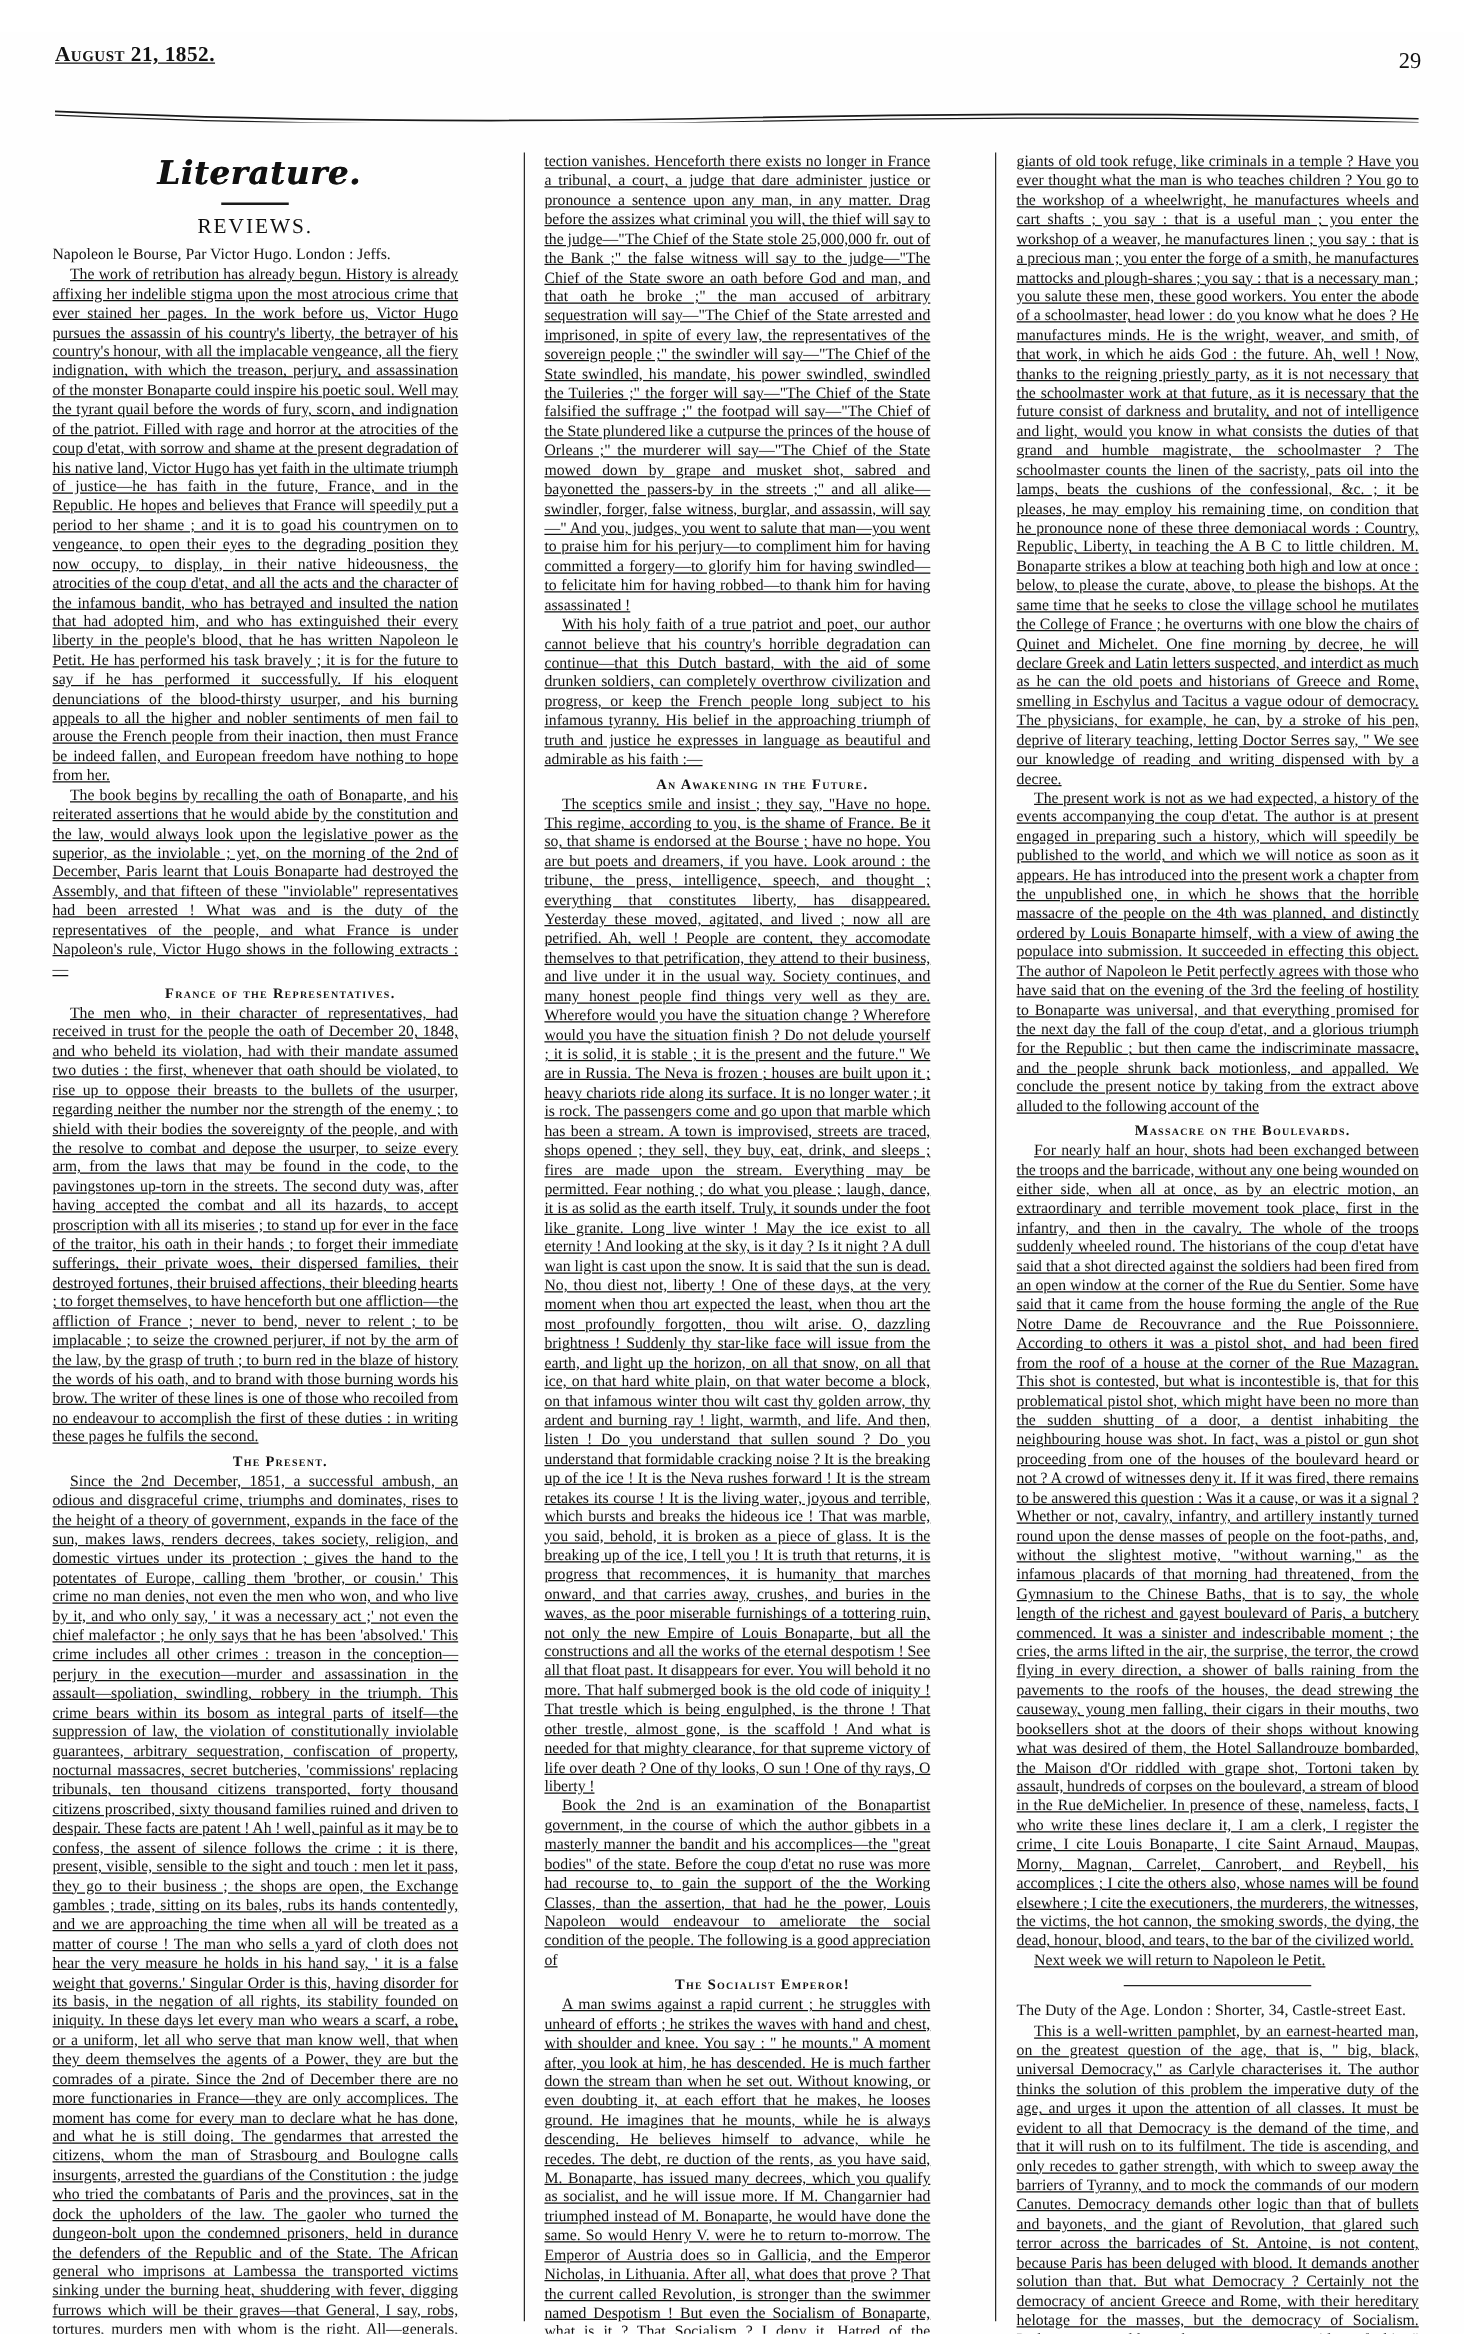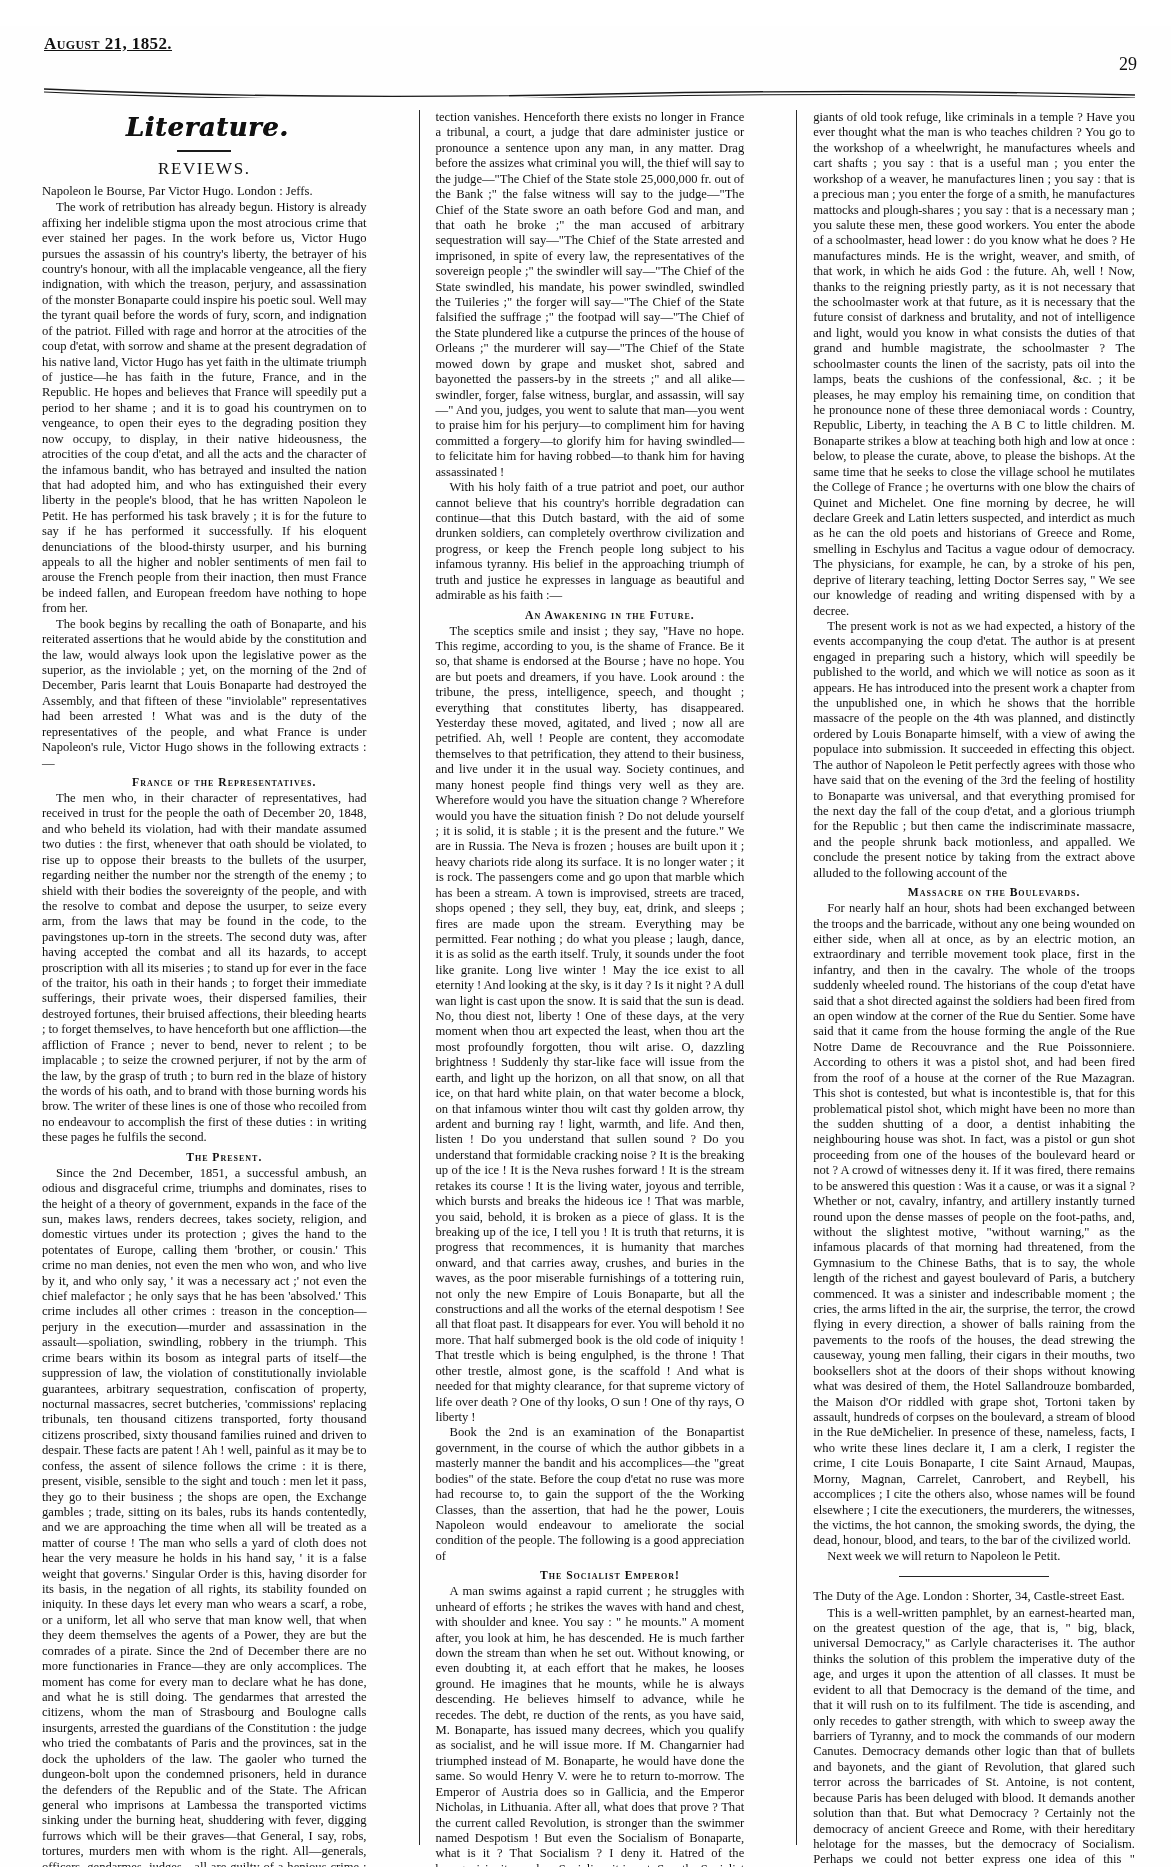--- a/index.html
+++ b/index.html
@@ -47,33 +47,33 @@
     top: 4px;
     text-align: center;
     font-size: 23px;
     letter-spacing: 3px;
     font-weight: 600;
     padding-left: 60px;
   }
   .rh-page {
     position: absolute;
     right: 0;
-    top: 28px;
+    top: 12px;
     font-size: 18px;
   }
   .rule-wave {
     margin: 2px 36px 0 44px;
     height: 12px;
   }
   .rule-wave svg { display: block; width: 100%; height: 12px; }
 
   
   .columns {
     display: flex;
-    margin: 12px 34px 0 42px;
+    margin: 24px 34px 0 42px;
     height: 1735px;
     gap: 36px;
   }
   .col {
     width: 33.33%;
     box-sizing: border-box;
     position: relative;
   }
   .col + .col {
     border-left: 1px solid #2a2a2a;
@@ -119,20 +119,21 @@
   
   p.body {
     margin: 0;
     font-size: 12.6px;
     line-height: 1.225;
     text-align: justify;
     text-indent: 14px;
     hyphens: auto;
     -webkit-hyphens: auto;
     word-spacing: -0.2px;
+    text-decoration: underline;
   }
   p.body.noindent { text-indent: 0; }
 
   .sub-head {
     text-align: center;
     font-variant: small-caps;
     font-size: 11.6px;
     letter-spacing: 1px;
     margin: 5px 0 2px 0;
     font-weight: 700;

